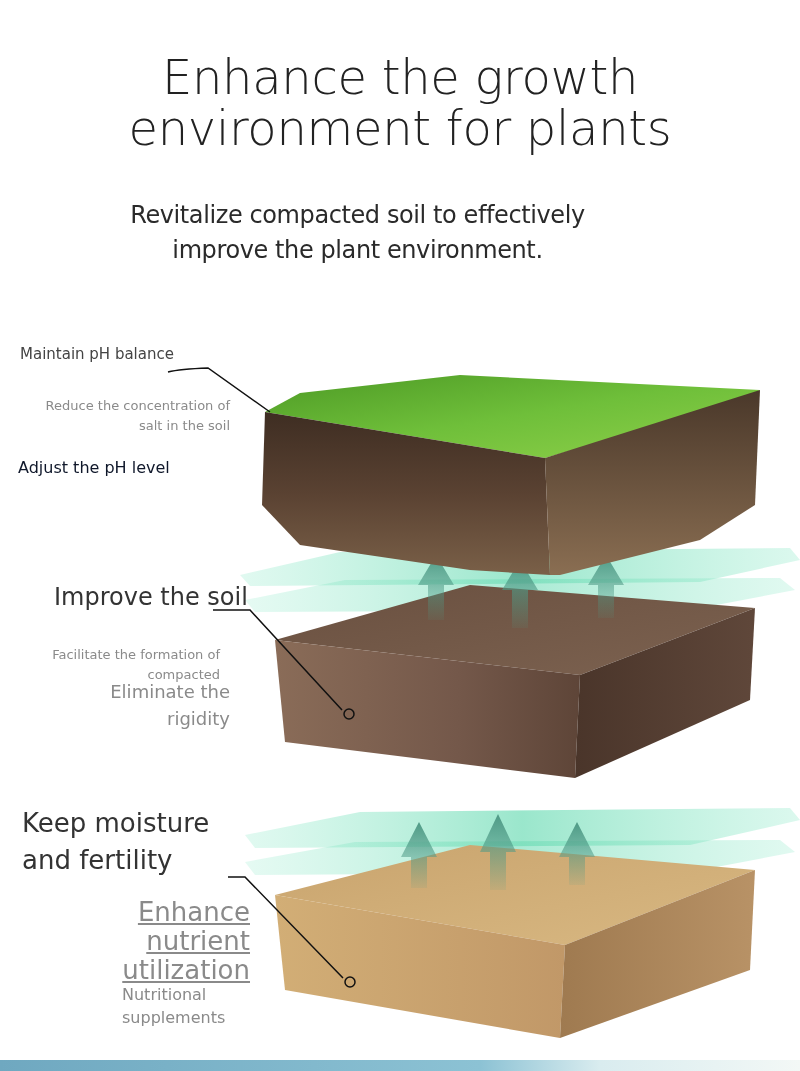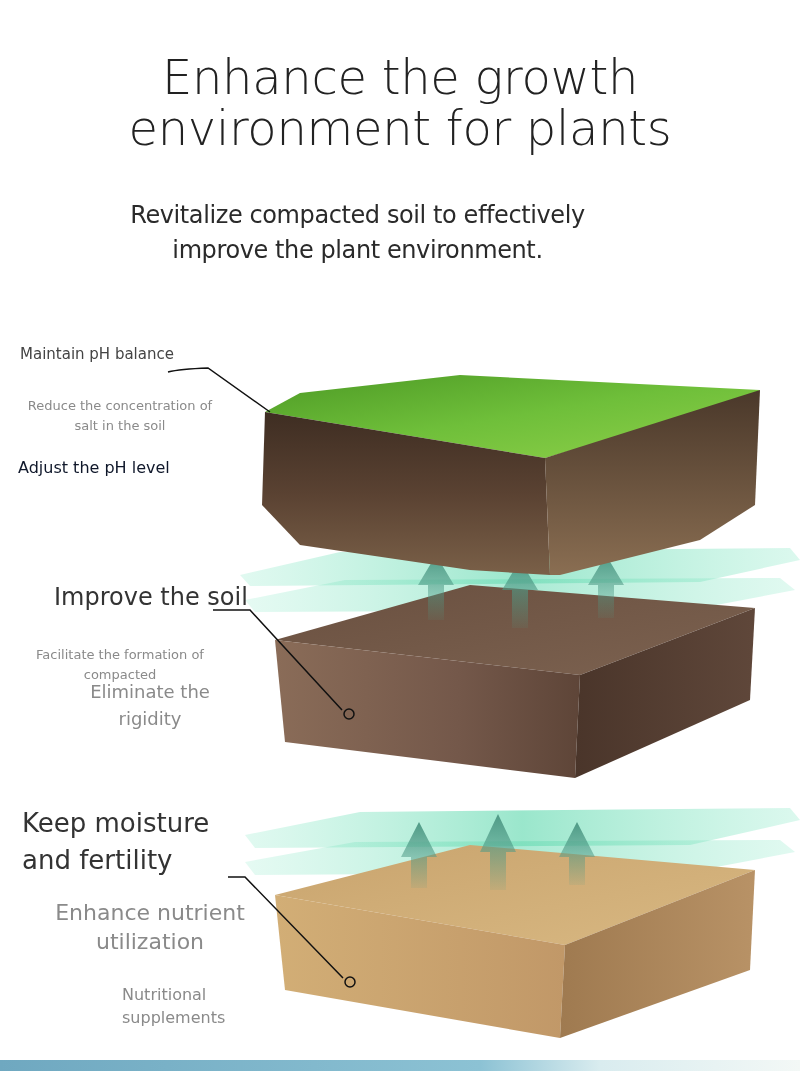--- a/index.html
+++ b/index.html
@@ -1,20 +1,20 @@
 <!DOCTYPE html>
 <html><head>
 <meta charset="utf-8">
 <style>
   html, body { margin: 0; padding: 0; }
   body { width: 800px; height: 1071px; position: relative; overflow: hidden; background: #ffffff; font-family: "DejaVu Sans", "Liberation Sans", sans-serif; }
   .abs { position: absolute; }
   .title { left: 0; width: 800px; top: 52px; text-align: center; font-size: 48px; line-height: 51px; color: #222; font-weight: 300; letter-spacing: -0.3px; }
   .subtitle { left: 0; width: 635px; top: 198px; text-align: center; font-size: 24px; line-height: 35px; color: #2a2a2a; letter-spacing: -0.4px; margin-left: 40px; }
-  .lbl { color: #8a8a8a; text-align: center; }
+  .lbl { color: #8a8a8a; text-align: right; }
   .dark { color: #333; }
   svg.art { position: absolute; left: 0; top: 0; }
   .bottom-band { left: 0; top: 1060px; width: 800px; height: 11px; background: linear-gradient(90deg, #6fa8c0 0%, #8cc2d4 60%, #d9ecef 75%, #f3f8f6 100%); }
 </style>
 </head>
 <body>
 
 <div class="abs title">
   <div>Enhance the growth</div>
   <div>environment for plants</div>
@@ -139,21 +139,21 @@
 </div>
 <div class="abs lbl" style="left:70px; width:160px; top:678px; font-size:18px; line-height:27px;">
   <div>Eliminate the</div>
   <div>rigidity</div>
 </div>
 
 <div class="abs dark" style="left:22px; top:805px; font-size:26px; line-height:37px; color:#333;">
   <div>Keep moisture</div>
   <div>and fertility</div>
 </div>
-<div class="abs lbl" style="left:50px; width:200px; top:898px; font-size:22px; line-height:29px;">
+<div class="abs lbl" style="left:50px; width:200px; top:898px; font-size:26px; line-height:29px;text-decoration:underline;">
   <div>Enhance nutrient</div>
   <div>utilization</div>
 </div>
 <div class="abs" style="left:122px; top:983px; font-size:16px; line-height:23px; color:#8a8a8a;">
   <div>Nutritional</div>
   <div>supplements</div>
 </div>
 
 <div class="abs bottom-band"></div>
 

